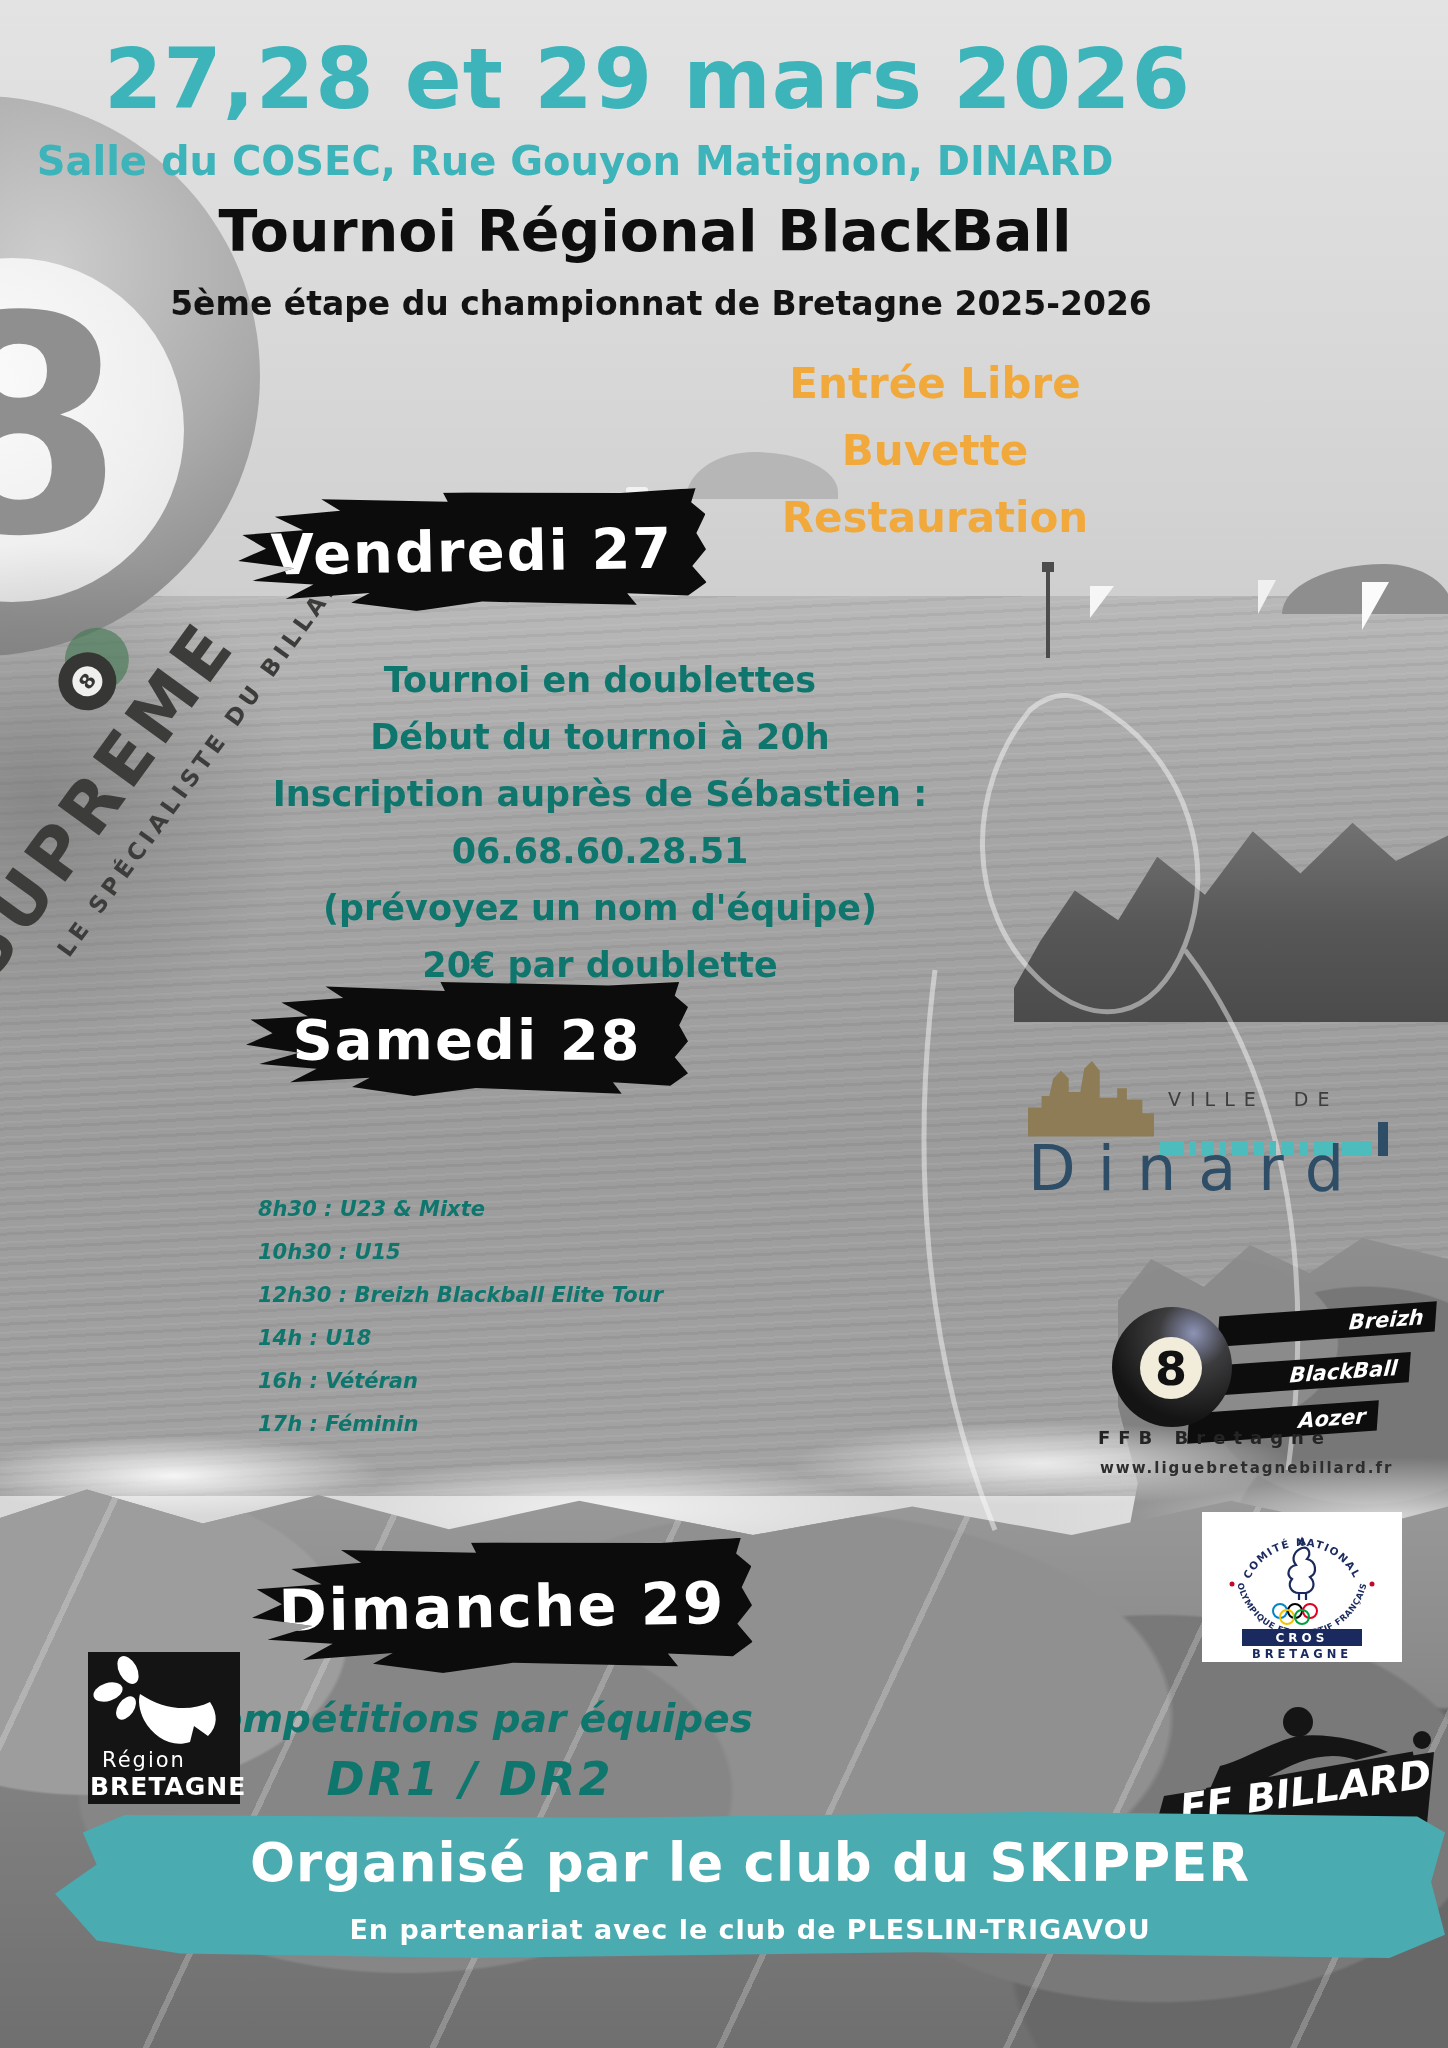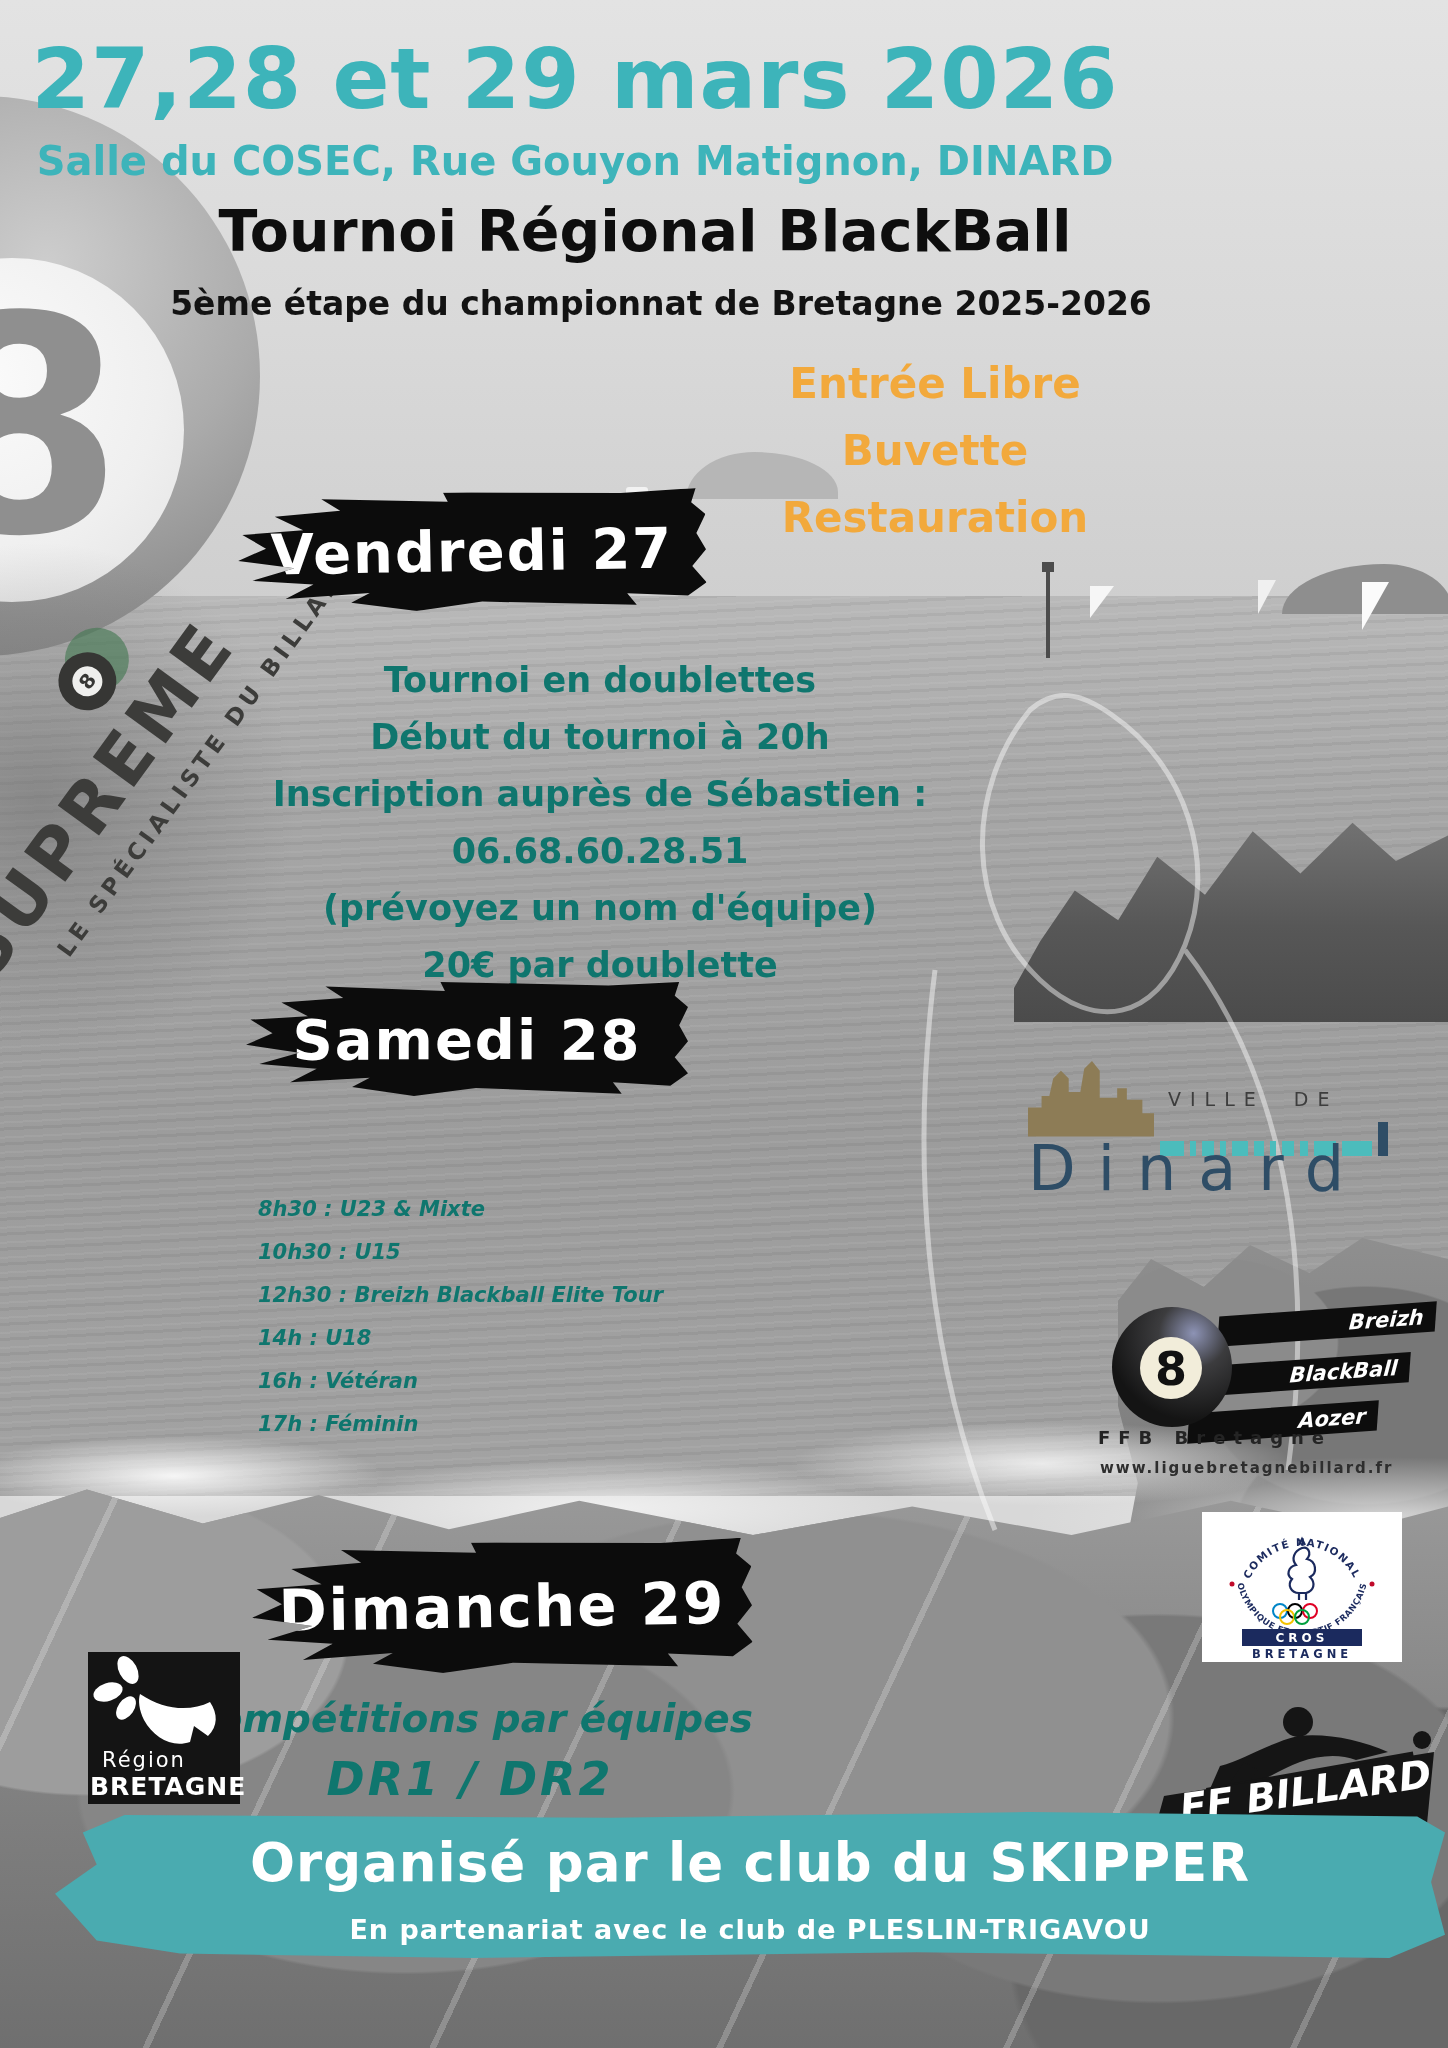--- a/index.html
+++ b/index.html
@@ -65,21 +65,21 @@
 
   
   .supreme{left:-120px;top:600px;width:560px;height:320px;transform:rotate(-54deg);color:#3c3c3a;}
   .supreme-name{position:absolute;left:0;top:90px;font-size:70px;font-weight:bold;letter-spacing:6px;}
   .supreme-tag{position:absolute;left:66px;top:182px;font-size:23px;font-weight:bold;letter-spacing:5px;white-space:nowrap;}
   .supreme-green{position:absolute;left:292px;top:18px;width:64px;height:64px;border-radius:50%;background:#47795338;background:rgba(70,122,84,.65);}
   .supreme-ball{position:absolute;left:272px;top:26px;width:58px;height:58px;border-radius:50%;background:#363634;}
   .supreme-ball-white{position:absolute;left:286px;top:40px;width:30px;height:30px;border-radius:50%;background:#efefed;text-align:center;font-size:20px;line-height:31px;font-weight:bold;color:#363634;}
 
   
-  .teal-dates{left:0;top:30px;width:1150px;text-align:center;font-size:84px;font-weight:bold;color:#3db4ba;letter-spacing:1px;}
+  .teal-dates{left:0;top:30px;width:1150px;text-align:right;font-size:84px;font-weight:bold;color:#3db4ba;letter-spacing:1px;padding-left:41px;}
   .teal-venue{left:0;top:138px;width:1150px;text-align:center;font-size:40px;font-weight:bold;color:#3db4ba;}
   .black-title{left:0;top:198px;width:1290px;text-align:center;font-size:57px;font-weight:bold;color:#0e0e0e;}
   .black-subtitle{left:0;top:284px;width:1290px;text-align:center;font-size:33px;font-weight:bold;color:#131313;padding-left:16px;}
   .amenities{left:770px;top:350px;width:330px;text-align:center;font-size:42px;line-height:67px;font-weight:bold;color:#f2a93c;}
 
   .brush{background:#0c0c0c;display:flex;align-items:center;justify-content:center;
     color:#fff;font-weight:bold;letter-spacing:2px;
     clip-path:polygon(6% 45%,1% 33%,14% 30%,8% 18%,22% 14%,18% 4%,45% 8%,44% 0%,82% 3%,98% 0%,97% 12%,100% 22%,98% 38%,100% 52%,97% 66%,100% 80%,96% 91%,83% 88%,85% 98%,52% 93%,38% 100%,24% 92%,28% 84%,10% 88%,16% 76%,3% 72%,12% 62%,0% 55%);}
   .banner-fri{left:238px;top:492px;width:468px;height:118px;font-size:56px;transform:rotate(-1deg);}
   .banner-sat{left:246px;top:982px;width:442px;height:114px;font-size:56px;}

